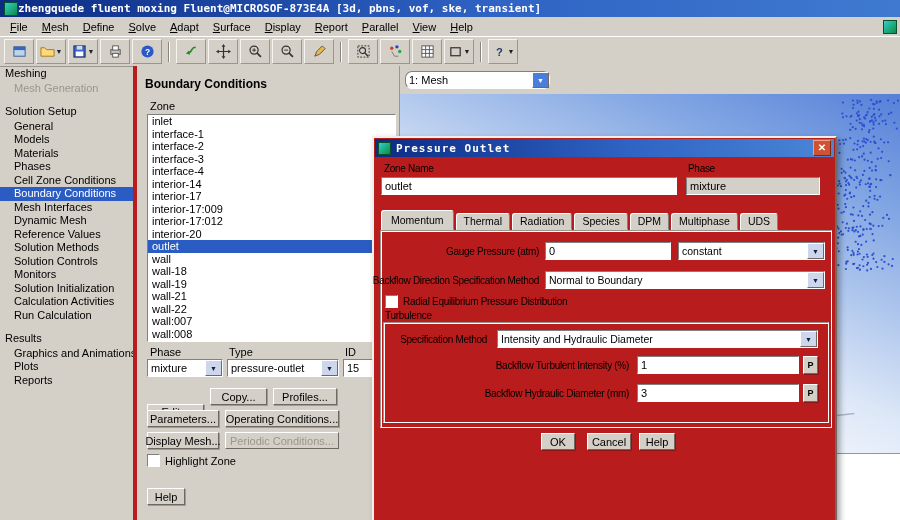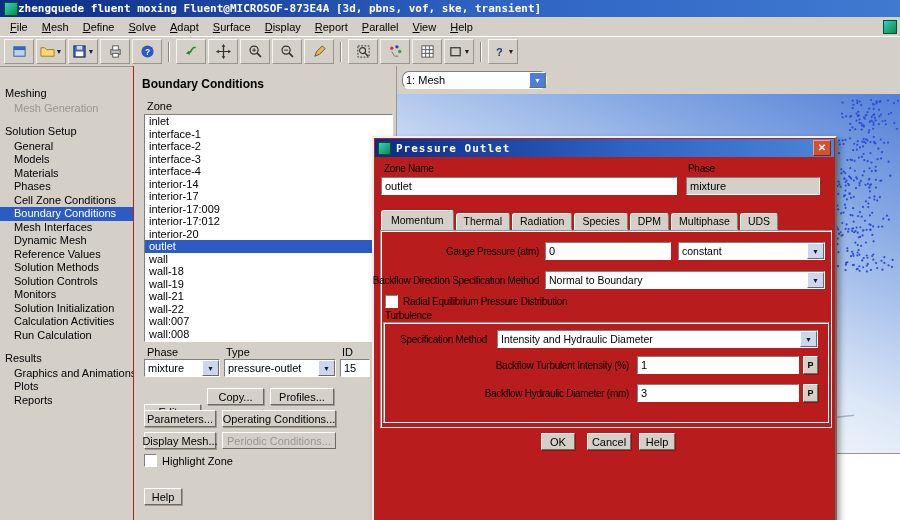--- a/index.html
+++ b/index.html
@@ -24,21 +24,21 @@
   .toolbar{height:29px;display:flex;align-items:center;padding:0 4px;gap:2px;
            border-top:1px solid #fff;border-bottom:1px solid #9a968f;background:#d4d0c8;}
   .tb{height:23px;min-width:24px;display:flex;align-items:center;justify-content:center;
       background:#d4d0c8;border:1px solid;border-color:#f5f4f0 #9a968f #9a968f #f5f4f0;padding:0 2px;}
   .tb svg{width:15px;height:15px;}
   .tb .dd{font-size:7px;margin-left:1px;color:#222;}
   .tbsep{width:0;height:20px;border-left:1px solid #8a867f;border-right:1px solid #fff;margin:0 4px;}
 
   
   .main{position:absolute;top:66px;left:0;right:0;bottom:0;display:flex;}
-  .nav{width:133px;flex:none;border-right:1px solid #b91c1c;padding-top:20px;overflow:hidden;}
+  .nav{width:133px;flex:none;border-right:4px solid #b91c1c;padding-top:0;overflow:hidden;}
   .nav-header{padding:1px 5px;line-height:13.5px;white-space:nowrap;}
   .nav-header.gap{margin-top:9px;}
   .nav-item{padding:0 4px 0 14px;line-height:13.5px;white-space:nowrap;}
   .nav-item.selected{background:#2b5cc4;color:#fff;}
   .nav-item.disabled{color:#9a968f;}
 
   .panel{width:262px;flex:none;position:relative;border-right:1px solid #9a968f;background:#d4d0c8;}
   .panel-title{position:absolute;left:8px;top:11px;font-weight:bold;font-size:12px;}
   .zone-label{position:absolute;left:13px;top:34px;}
   .zone-list{position:absolute;left:10px;top:48px;width:247px;height:226px;background:#fff;

